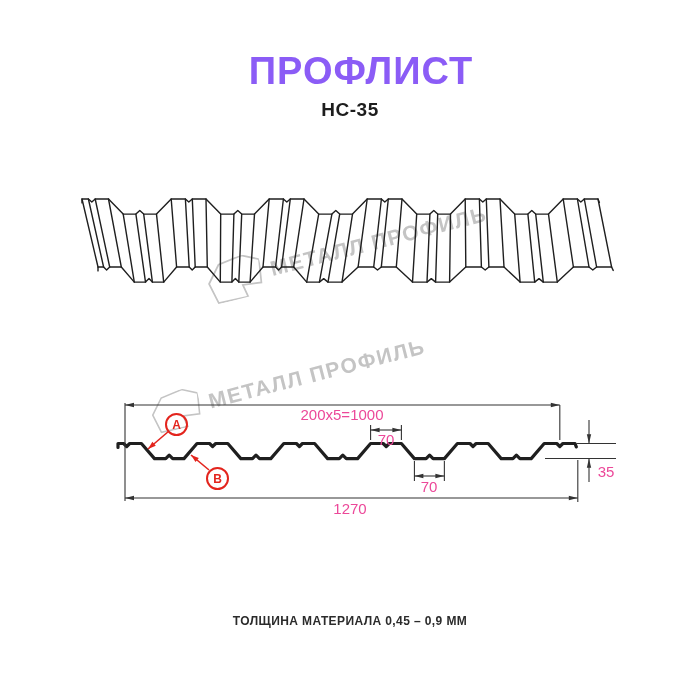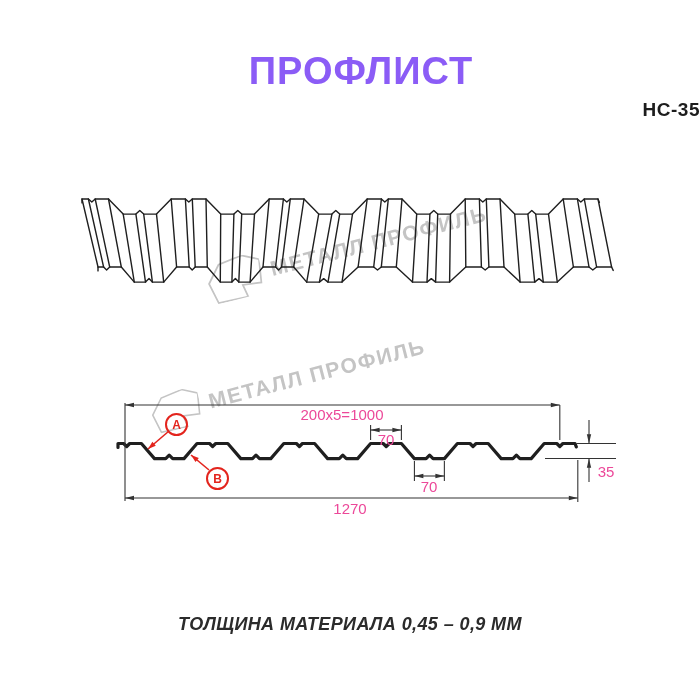--- a/index.html
+++ b/index.html
@@ -1,24 +1,24 @@
 <!DOCTYPE html>
 <html><head>
 <meta charset="utf-8">
 <style>
   html,body{margin:0;padding:0;}
   body{width:700px;height:700px;position:relative;background:#ffffff;overflow:hidden;
        font-family:"Liberation Sans","DejaVu Sans",sans-serif;}
   .abs{position:absolute;}
   #title{top:50px;left:0;width:700px;text-align:center;font-size:38px;font-weight:800;
          letter-spacing:1px;color:#8b5cf6;margin-left:11px;}
-  #subtitle{top:99px;left:0;width:700px;text-align:right;font-size:19px;font-weight:700;
+  #subtitle{top:99px;left:0;width:700px;text-align:center;font-size:19px;font-weight:700;
          letter-spacing:0.5px;color:#1d1d1d;}
-  #footer-note{top:614px;left:0;width:700px;text-align:center;font-size:18px;font-weight:700;
-         letter-spacing:0.4px;color:#2b2b2b;font-style:italic;}
+  #footer-note{top:614px;left:0;width:700px;text-align:center;font-size:12px;font-weight:700;
+         letter-spacing:0.4px;color:#2b2b2b;}
   .watermark{display:flex;align-items:center;gap:9px;transform-origin:left center;
          pointer-events:none;white-space:nowrap;}
   .watermark .wm-text{font-size:21px;font-weight:700;letter-spacing:1.5px;}
   #wm-3d{left:206px;top:265px;transform:rotate(-14.5deg);}
   #wm-cs{left:150px;top:398px;transform:rotate(-14.5deg);}
   svg.layer{position:absolute;left:0;top:0;pointer-events:none;}
   .dim-label{position:absolute;font-size:15px;color:#ec4899;text-align:center;margin-top:19px;}
   .marker-circle{position:absolute;width:19px;height:19px;border-radius:50%;
       display:flex;align-items:center;justify-content:center;
       font-size:12px;font-weight:700;background:transparent;}

